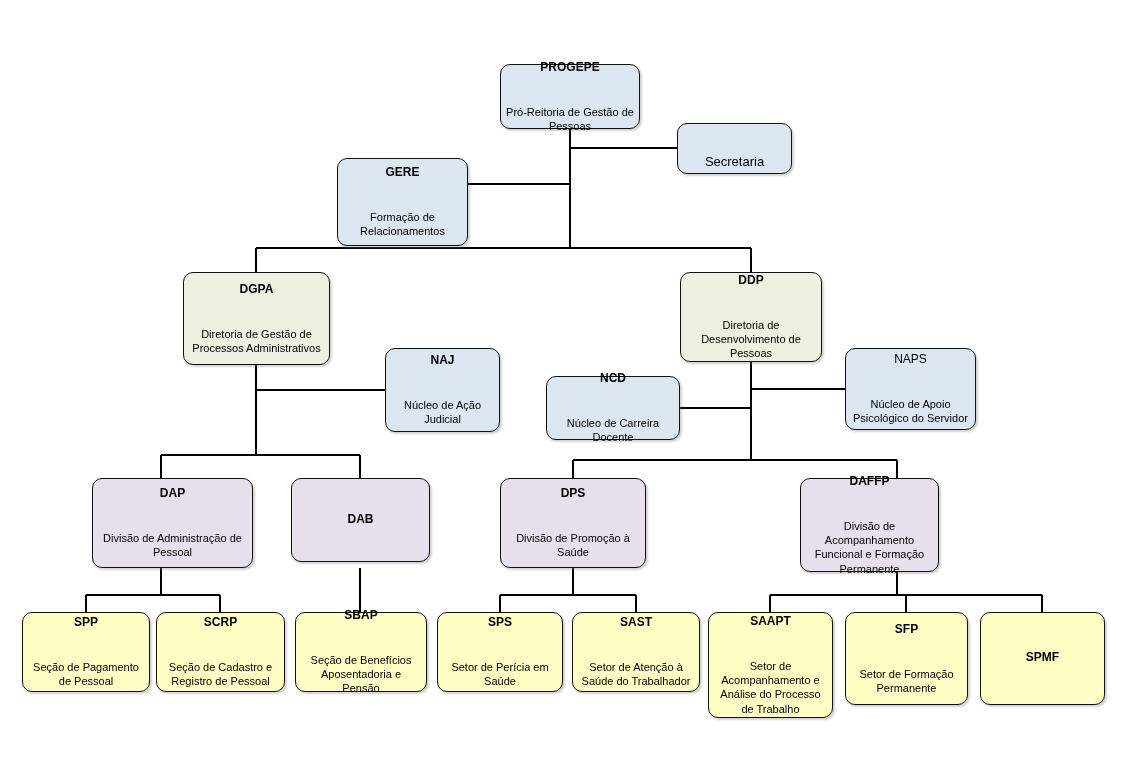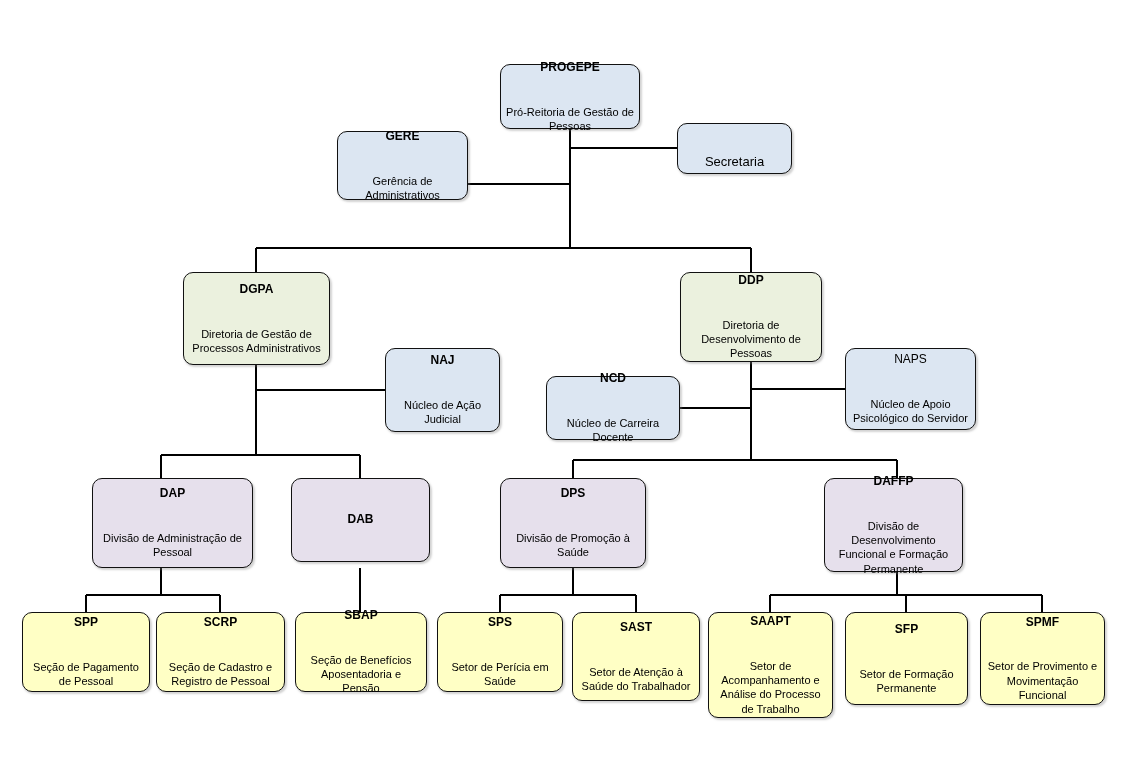--- a/index.html
+++ b/index.html
@@ -75,23 +75,23 @@
 
   <div class="node blue" style="left:500px;top:64px;width:140px;height:65px">
     <div class="acro">PROGEPE</div>
     <div class="desc">Pró-Reitoria de Gestão de Pessoas</div>
   </div>
 
   <div class="node blue" style="left:677px;top:123px;width:115px;height:51px">
     <div class="desc lg">Secretaria</div>
   </div>
 
-  <div class="node blue" style="left:337px;top:131px;width:131px;height:69px">
+  <div class="node blue" style="left:337px;top:158px;width:131px;height:88px">
     <div class="acro">GERE</div>
-    <div class="desc">Gerência de Administrativos</div>
+    <div class="desc">Formação de Relacionamentos</div>
   </div>
 
   <div class="node green" style="left:183px;top:272px;width:147px;height:93px">
     <div class="acro">DGPA</div>
     <div class="desc">Diretoria de Gestão de Processos Administrativos</div>
   </div>
 
   <div class="node green" style="left:680px;top:272px;width:142px;height:90px">
     <div class="acro">DDP</div>
     <div class="desc">Diretoria de Desenvolvimento de Pessoas</div>
@@ -119,23 +119,23 @@
 
   <div class="node purple" style="left:291px;top:478px;width:139px;height:84px">
     <div class="acro">DAB</div>
   </div>
 
   <div class="node purple" style="left:500px;top:478px;width:146px;height:90px">
     <div class="acro">DPS</div>
     <div class="desc">Divisão de Promoção à Saúde</div>
   </div>
 
-  <div class="node purple" style="left:824px;top:478px;width:139px;height:94px">
+  <div class="node purple" style="left:800px;top:478px;width:139px;height:94px">
     <div class="acro">DAFFP</div>
-    <div class="desc">Divisão de Desenvolvimento Funcional e Formação Permanente</div>
+    <div class="desc">Divisão de Acompanhamento Funcional e Formação Permanente</div>
   </div>
 
   <div class="node yellow" style="left:22px;top:612px;width:128px;height:80px">
     <div class="acro">SPP</div>
     <div class="desc">Seção de Pagamento de Pessoal</div>
   </div>
 
   <div class="node yellow" style="left:156px;top:612px;width:129px;height:80px">
     <div class="acro">SCRP</div>
     <div class="desc">Seção de Cadastro e Registro de Pessoal</div>
@@ -144,33 +144,32 @@
   <div class="node yellow" style="left:295px;top:612px;width:132px;height:80px">
     <div class="acro">SBAP</div>
     <div class="desc">Seção de Benefícios Aposentadoria e Pensão</div>
   </div>
 
   <div class="node yellow" style="left:437px;top:612px;width:126px;height:80px">
     <div class="acro">SPS</div>
     <div class="desc">Setor de Perícia em Saúde</div>
   </div>
 
-  <div class="node yellow" style="left:572px;top:612px;width:128px;height:89px">
+  <div class="node yellow" style="left:572px;top:612px;width:128px;height:80px">
     <div class="acro">SAST</div>
     <div class="desc">Setor de Atenção à Saúde do Trabalhador</div>
   </div>
 
   <div class="node yellow" style="left:708px;top:612px;width:125px;height:106px">
     <div class="acro">SAAPT</div>
     <div class="desc">Setor de Acompanhamento e Análise do Processo de Trabalho</div>
   </div>
 
   <div class="node yellow" style="left:845px;top:612px;width:123px;height:93px">
     <div class="acro">SFP</div>
     <div class="desc">Setor de Formação Permanente</div>
   </div>
 
   <div class="node yellow" style="left:980px;top:612px;width:125px;height:93px">
     <div class="acro">SPMF</div>
-    <div class="desc">Setor de Provimento e Movimentação Funcional</div>
   </div>
 
 </div>
 
 </body></html>

